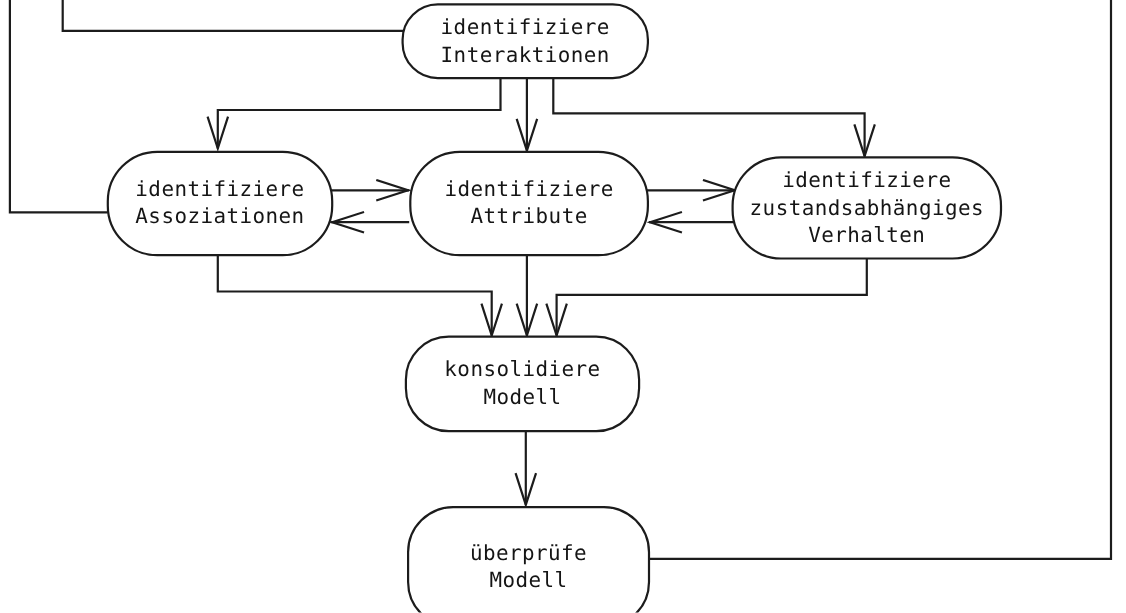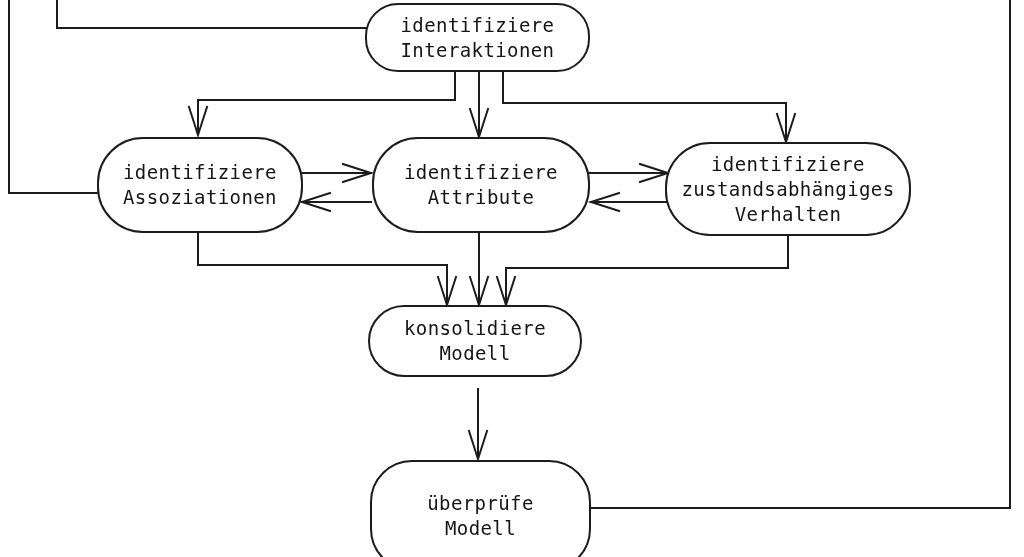--- a/index.html
+++ b/index.html
@@ -132,21 +132,21 @@
     <span class="node-label">identifiziere
 Attribute</span>
   </div>
 
   <div class="node" style="left:665px; top:142px; width:246px; height:94px; border-radius:45px;">
     <span class="node-label">identifiziere
 zustandsabhängiges
 Verhalten</span>
   </div>
 
-  <div class="node" style="left:368px; top:305px; width:214px; height:72px; border-radius:40px;">
+  <div class="node" style="left:368px; top:305px; width:214px; height:88px; border-radius:40px;">
     <span class="node-label">konsolidiere
 Modell</span>
   </div>
 
   <div class="node" style="left:370px; top:460px; width:221px; height:111px; border-radius:42px;">
     <span class="node-label">überprüfe
 Modell</span>
   </div>
 
 </div>

